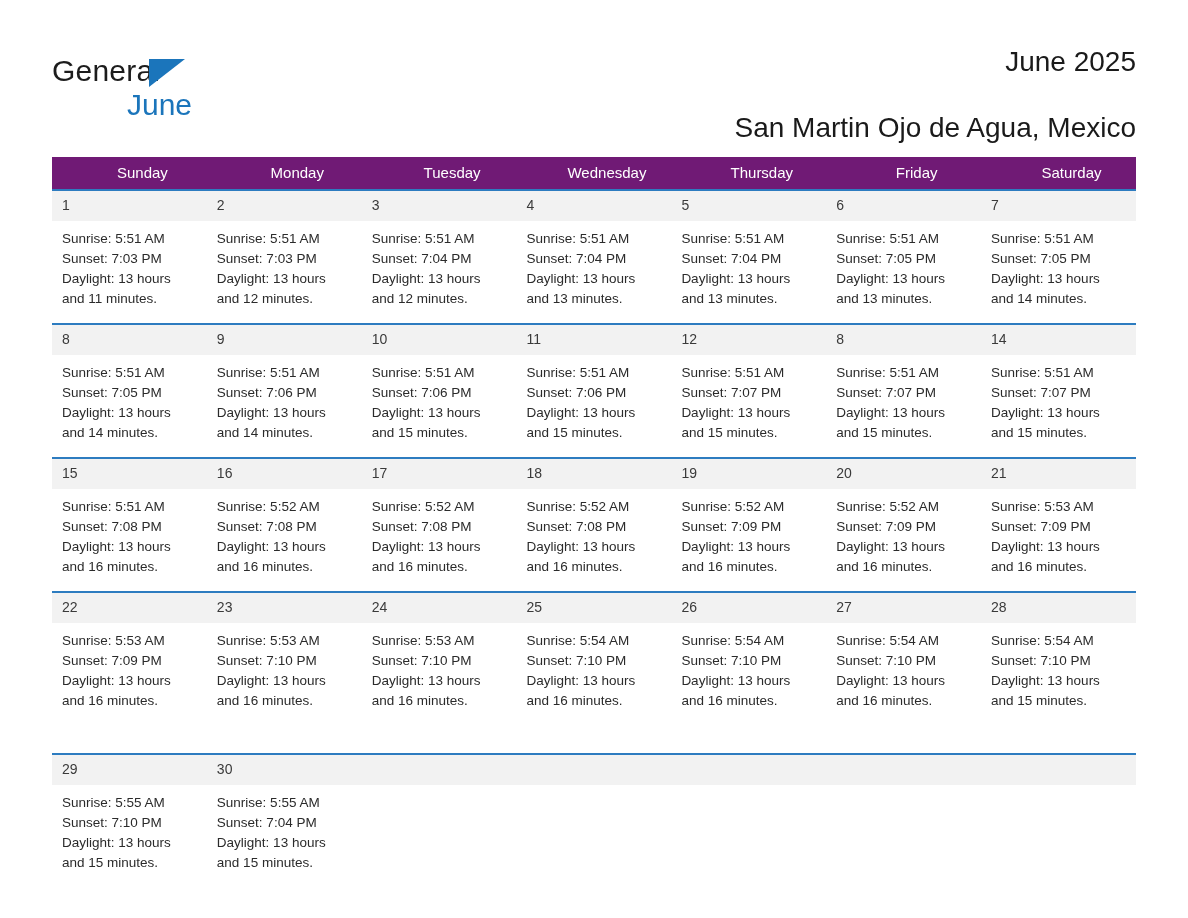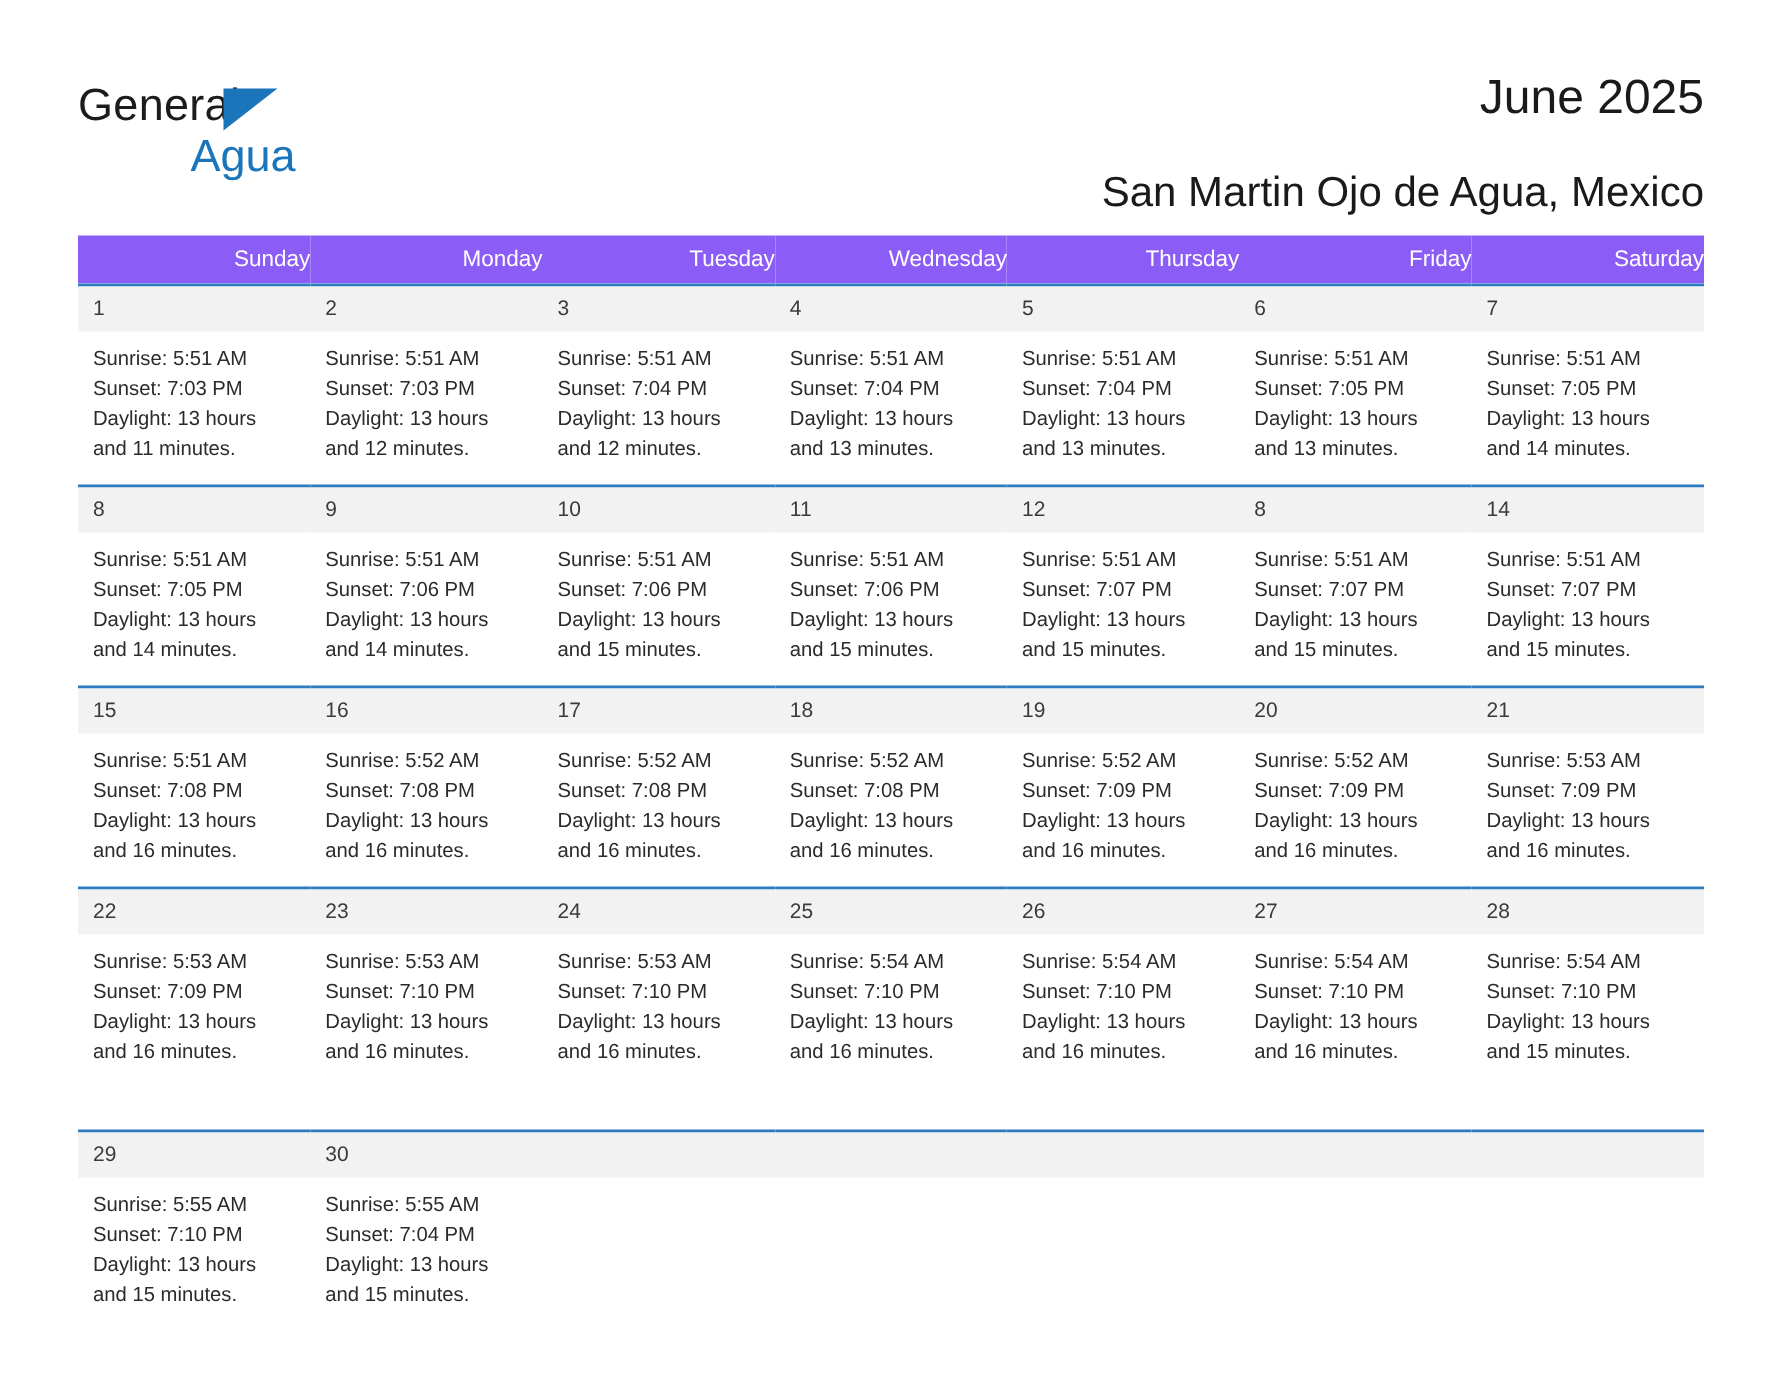--- a/index.html
+++ b/index.html
@@ -60,21 +60,21 @@
     left: 75px;
     top: 34px;
     font-size: 30px;
     color: #1b75bb;
     font-family: "Liberation Sans", sans-serif;
   }
   .title-month {
     position: absolute;
     right: 0;
     top: 0;
-    font-size: 32px;
+    font-size: 28px;
     color: #1a1a1a;
     text-align: right;
     white-space: nowrap;
   }
   .title-location {
     position: absolute;
     right: 0;
     top: 66px;
     font-size: 28px;
     color: #1a1a1a;
@@ -85,25 +85,25 @@
   
   .calendar {
     position: absolute;
     left: 52px;
     top: 157px;
     width: 1084px;
     border-collapse: collapse;
     table-layout: fixed;
   }
   .calendar th {
-    background: #8b5cf6;
+    background: #701a75;
     color: #ffffff;
     font-size: 15px;
     font-weight: normal;
-    text-align: right;
+    text-align: center;
     padding: 7px 0 8px 26px;
     height: 17px;
     border: none;
   }
   .calendar td {
     width: 154.85px;
     vertical-align: top;
     padding: 0;
     border: none;
     background: #ffffff;
@@ -144,21 +144,21 @@
 </style>
 </head>
 <body>
 
 <div class="page">
 
   <div class="header">
     <div class="logo">
       <span class="logo-general">General</span>
       <span class="logo-triangle"></span>
-      <span class="logo-blue">Agua</span>
+      <span class="logo-blue">June</span>
     </div>
     <div class="title-month">June 2025</div>
     <div class="title-location">San Martin Ojo de Agua, Mexico</div>
   </div>
 
   <table class="calendar">
     <thead>
       <tr>
         <th>Sunday</th>
         <th>Monday</th>

